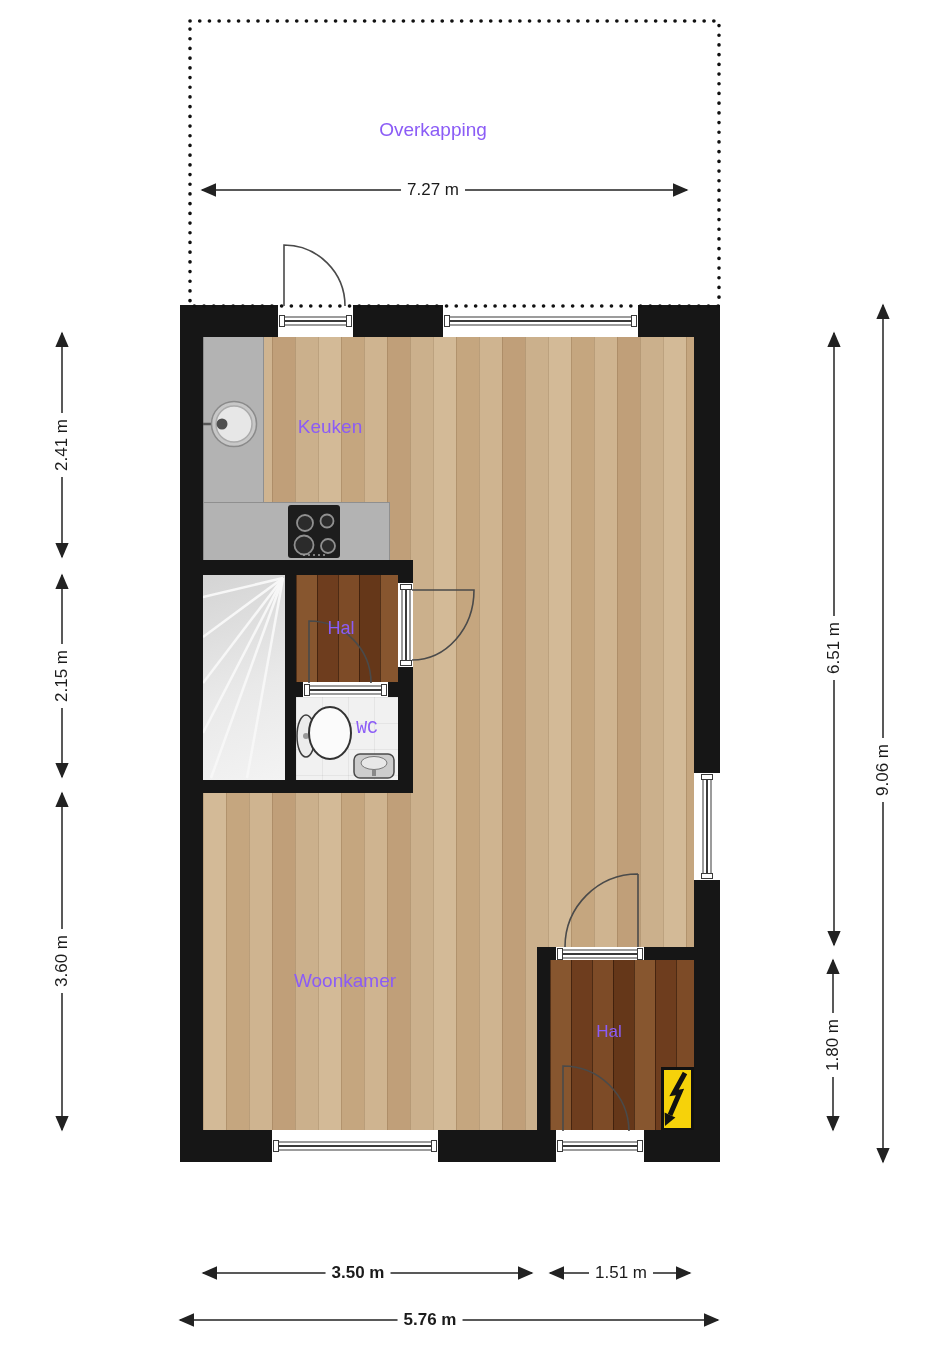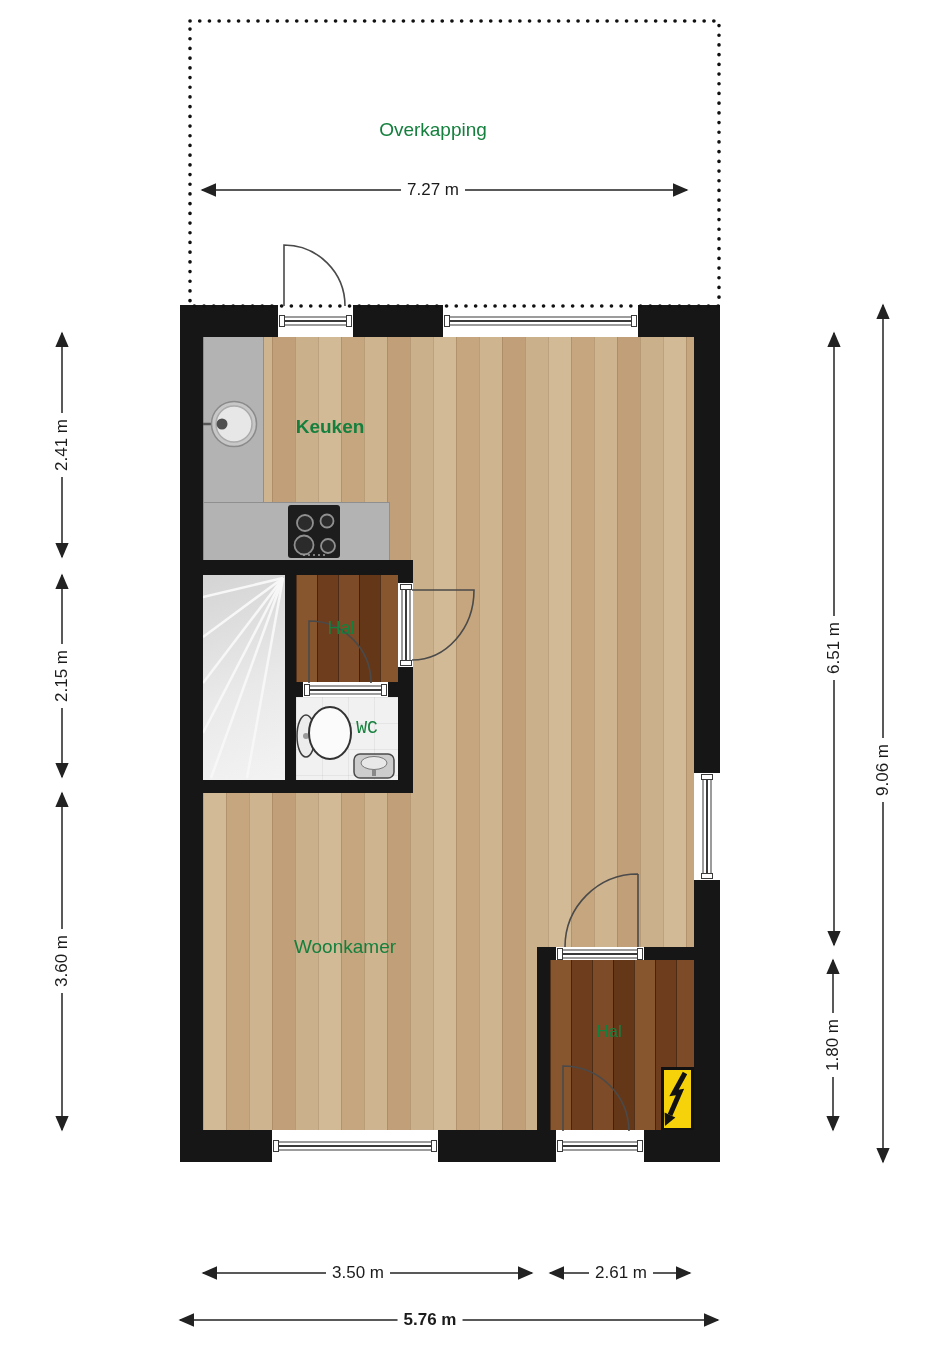--- a/index.html
+++ b/index.html
@@ -34,21 +34,21 @@
   .glaze-v{position:absolute;top:3px;bottom:3px;left:50%;width:9px;transform:translateX(-50%);
     border-left:1.5px solid #3a3a3a;border-right:1.5px solid #3a3a3a;box-sizing:border-box;
     background:linear-gradient(to right, rgba(255,255,255,0) 38%, #3a3a3a 38% 58%, rgba(255,255,255,0) 58%);}
   .cap{position:absolute;width:6px;height:12px;top:50%;transform:translateY(-50%);
     background:#fff;border:1.5px solid #3a3a3a;box-sizing:border-box;}
   .cap-l{left:1px}.cap-r{right:1px}
   .capv{position:absolute;height:6px;width:12px;left:50%;transform:translateX(-50%);
     background:#fff;border:1.5px solid #3a3a3a;box-sizing:border-box;}
   .capv-t{top:1px}.capv-b{bottom:1px}
   
-  .room-label{position:absolute;transform:translate(-50%,-50%);color:#15803d;
+  .room-label{position:absolute;transform:translate(-50%,-50%);color:#8b5cf6;
     font-size:19px;white-space:nowrap;}
   .dim-label{position:absolute;transform:translate(-50%,-50%);color:#1b1b1b;background:#fff;
     font-size:17px;padding:1px 6px;white-space:nowrap;}
   .dim-label.rot{transform:translate(-50%,-50%) rotate(-90deg);}
   .overlay{position:absolute;left:0;top:0;pointer-events:none;}
 </style>
 </head>
 <body>
 
 <div class="canvas">
@@ -196,30 +196,30 @@
       <line x1="834" y1="333" x2="834" y2="945"></line>
       <line x1="833" y1="960" x2="833" y2="1130"></line>
       <line x1="883" y1="305" x2="883" y2="1162"></line>
       <line x1="203" y1="1273" x2="532" y2="1273"></line>
       <line x1="550" y1="1273" x2="690" y2="1273"></line>
       <line x1="180" y1="1320" x2="718" y2="1320"></line>
     </g>
   </svg>
 
   <div class="room-label" style="left:433px;top:130px;">Overkapping</div>
-  <div class="room-label" style="left:330px;top:427px;font-weight:bold;">Keuken</div>
+  <div class="room-label" style="left:330px;top:427px;">Keuken</div>
   <div class="room-label" style="left:341px;top:628px;font-size:18px;">Hal</div>
   <div class="room-label" style="left:367px;top:728px;font-size:18px;font-family:Liberation Mono, monospace;">WC</div>
-  <div class="room-label" style="left:345px;top:947px;">Woonkamer</div>
+  <div class="room-label" style="left:345px;top:981px;">Woonkamer</div>
   <div class="room-label" style="left:609px;top:1032px;font-size:17px;">Hal</div>
 
   <div class="dim-label" style="left:433px;top:190px;">7.27 m</div>
   <div class="dim-label rot" style="left:62px;top:445px;">2.41 m</div>
   <div class="dim-label rot" style="left:62px;top:676px;">2.15 m</div>
   <div class="dim-label rot" style="left:62px;top:961px;">3.60 m</div>
   <div class="dim-label rot" style="left:834px;top:648px;">6.51 m</div>
   <div class="dim-label rot" style="left:883px;top:770px;">9.06 m</div>
   <div class="dim-label rot" style="left:833px;top:1045px;">1.80 m</div>
-  <div class="dim-label" style="left:358px;top:1273px;">3.50 m</div>
-  <div class="dim-label" style="left:621px;top:1273px;">2.61 m</div>
+  <div class="dim-label" style="left:358px;top:1273px;font-weight:bold;">3.50 m</div>
+  <div class="dim-label" style="left:621px;top:1273px;">1.51 m</div>
   <div class="dim-label" style="left:430px;top:1320px;font-weight:bold;">5.76 m</div>
 
 </div>
 
 </body></html>

